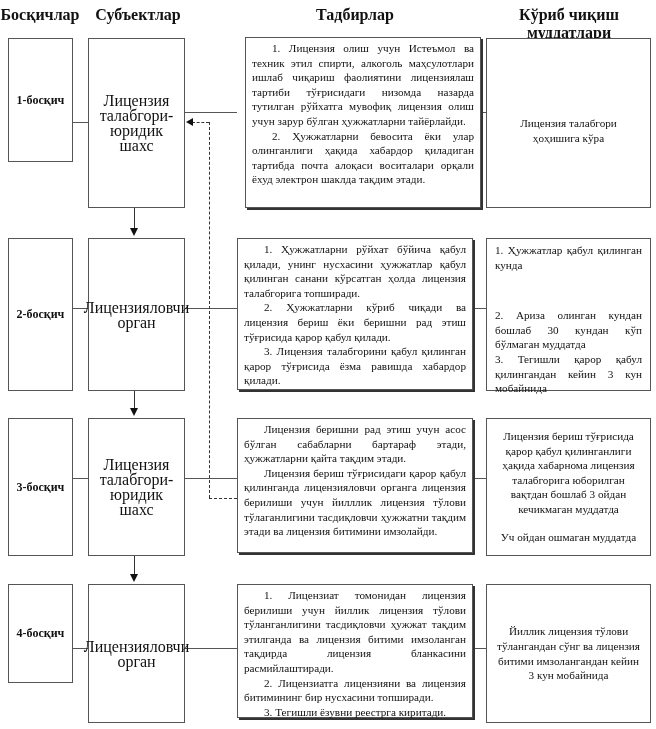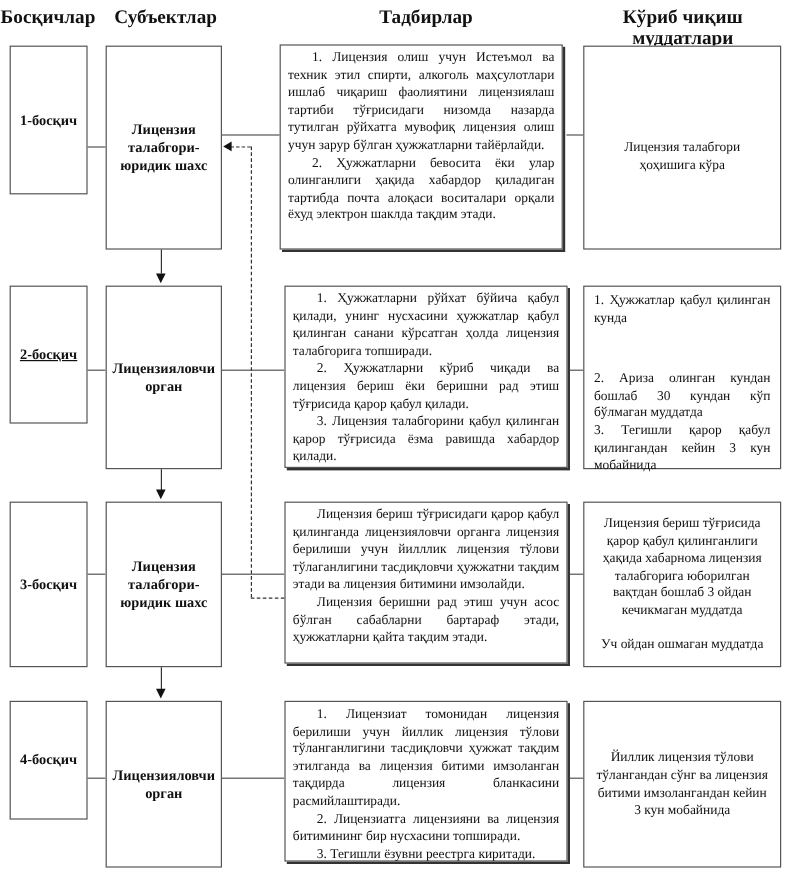--- a/index.html
+++ b/index.html
@@ -3,21 +3,21 @@
 <meta charset="utf-8">
 <style>
   html, body { margin:0; padding:0; background:#ffffff; }
   body { width:656px; height:729px; position:relative; overflow:hidden;
          font-family:"Liberation Serif", "DejaVu Serif", serif; color:#111; }
   .hdr { position:absolute; top:6px; font-weight:bold; font-size:16px; text-align:center; }
   .box { position:absolute; border:1px solid #555; background:#fff; box-sizing:border-box; }
   .box.shadow { box-shadow:2px 2px 0 #333; }
   .center { display:flex; align-items:center; justify-content:center; text-align:center; }
   .stage-label { font-weight:bold; font-size:12px; }
-  .subject { font-weight:bold; font-size:12px; line-height:15px; padding:0 4px; }
+  .subject { font-weight:normal; font-size:16px; line-height:15px; padding:0 4px; }
   .actions { font-size:11.2px; line-height:14.6px; text-align:justify; padding:3px 6px 3px 6px; }
   .actions p { margin:0; text-indent:20px; }
   .deadline { font-size:11.2px; line-height:14.6px; padding:4px 8px; }
   .deadline p { margin:0; }
   .deadline.just p { text-align:justify; }
   .hline { position:absolute; height:1px; background:#555; }
   .vline { position:absolute; width:1px; background:#333; }
   .arrow-down { position:absolute; width:0; height:0; border-left:4px solid transparent;
                 border-right:4px solid transparent; border-top:8px solid #111; }
   .dash-v { position:absolute; width:0; border-left:1px dashed #333; }
@@ -36,37 +36,37 @@
 <div>
   <div class="hline" style="left:72px; top:122px; width:16px;"></div>
   <div class="hline" style="left:184px; top:112px; width:53px;"></div>
   <div class="hline" style="left:472px; top:112px; width:14px;"></div>
   <div class="box center" style="left:8px; top:38px; width:65px; height:124px;">
     <span class="stage-label">1-босқич</span>
   </div>
   <div class="box center" style="left:88px; top:38px; width:97px; height:170px;">
     <span class="subject">Лицензия талабгори-юридик шахс</span>
   </div>
-  <div class="box shadow actions" style="left:233px; top:37px; width:236px; height:171px;">
+  <div class="box shadow actions" style="left:245px; top:37px; width:236px; height:171px;">
     <p>1. Лицензия олиш учун Истеъмол ва техник этил спирти, алкоголь маҳсулотлари ишлаб чиқариш фаолиятини лицензиялаш тартиби тўғрисидаги низомда назарда тутилган рўйхатга мувофиқ лицензия олиш учун зарур бўлган ҳужжатларни тайёрлайди.</p>
     <p>2. Ҳужжатларни бевосита ёки улар олинганлиги ҳақида хабардор қиладиган тартибда почта алоқаси воситалари орқали ёхуд электрон шаклда тақдим этади.</p>
   </div>
   <div class="box center deadline" style="left:486px; top:38px; width:165px; height:170px; flex-direction:column;">
     <p style="width:110px;margin-top:16px;">Лицензия талабгори ҳоҳишига кўра</p>
   </div>
 </div>
 
 <div class="vline" style="left:134px; top:208px; height:20px;"></div>
 <div class="arrow-down" style="left:130px; top:228px;"></div>
 
 <div>
   <div class="hline" style="left:72px; top:308px; width:16px;"></div>
   <div class="hline" style="left:184px; top:308px; width:53px;"></div>
   <div class="hline" style="left:472px; top:308px; width:14px;"></div>
-  <div class="box center" style="left:8px; top:238px; width:65px; height:115px;text-decoration:underline;">
+  <div class="box center" style="left:8px; top:238px; width:65px; height:153px;">
     <span class="stage-label">2-босқич</span>
   </div>
   <div class="box center" style="left:88px; top:238px; width:97px; height:153px;">
     <span class="subject" style="padding:0 1px;">Лицензияловчи орган</span>
   </div>
   <div class="box shadow actions" style="left:237px; top:238px; width:236px; height:152px;">
     <p>1. Ҳужжатларни рўйхат бўйича қабул қилади, унинг нусхасини ҳужжатлар қабул қилинган санани кўрсатган ҳолда лицензия талабгорига топширади.</p>
     <p>2. Ҳужжатларни кўриб чиқади ва лицензия бериш ёки беришни рад этиш тўғрисида қарор қабул қилади.</p>
     <p>3. Лицензия талабгорини қабул қилинган қарор тўғрисида ёзма равишда хабардор қилади.</p>
   </div>
@@ -84,22 +84,22 @@
   <div class="hline" style="left:72px; top:478px; width:16px;"></div>
   <div class="hline" style="left:184px; top:478px; width:53px;"></div>
   <div class="hline" style="left:472px; top:478px; width:14px;"></div>
   <div class="box center" style="left:8px; top:418px; width:65px; height:138px;">
     <span class="stage-label">3-босқич</span>
   </div>
   <div class="box center" style="left:88px; top:418px; width:97px; height:138px;">
     <span class="subject">Лицензия талабгори-юридик шахс</span>
   </div>
   <div class="box shadow actions" style="left:237px; top:418px; width:236px; height:135px;">
+    <p>Лицензия беришни рад этиш учун асос бўлган сабабларни бартараф этади, ҳужжатларни қайта тақдим этади.</p>
     <p>Лицензия бериш тўғрисидаги қарор қабул қилинганда лицензияловчи органга лицензия берилиши учун йилллик лицензия тўлови тўлаганлигини тасдиқловчи ҳужжатни тақдим этади ва лицензия битимини имзолайди.</p>
-    <p>Лицензия беришни рад этиш учун асос бўлган сабабларни бартараф этади, ҳужжатларни қайта тақдим этади.</p>
   </div>
   <div class="box center deadline" style="left:486px; top:418px; width:165px; height:138px; flex-direction:column;">
     <p style="margin-bottom:14px;">Лицензия бериш тўғрисида қарор қабул қилинганлиги ҳақида хабарнома лицензия талабгорига юборилган вақтдан бошлаб 3 ойдан кечикмаган муддатда</p>
     <p>Уч ойдан ошмаган муддатда</p>
   </div>
 </div>
 
 <div class="dash-h" style="left:209px; top:498px; width:28px;"></div>
 <div class="dash-v" style="left:209px; top:122px; height:376px;"></div>
 <div class="dash-h" style="left:192px; top:122px; width:17px;"></div>

